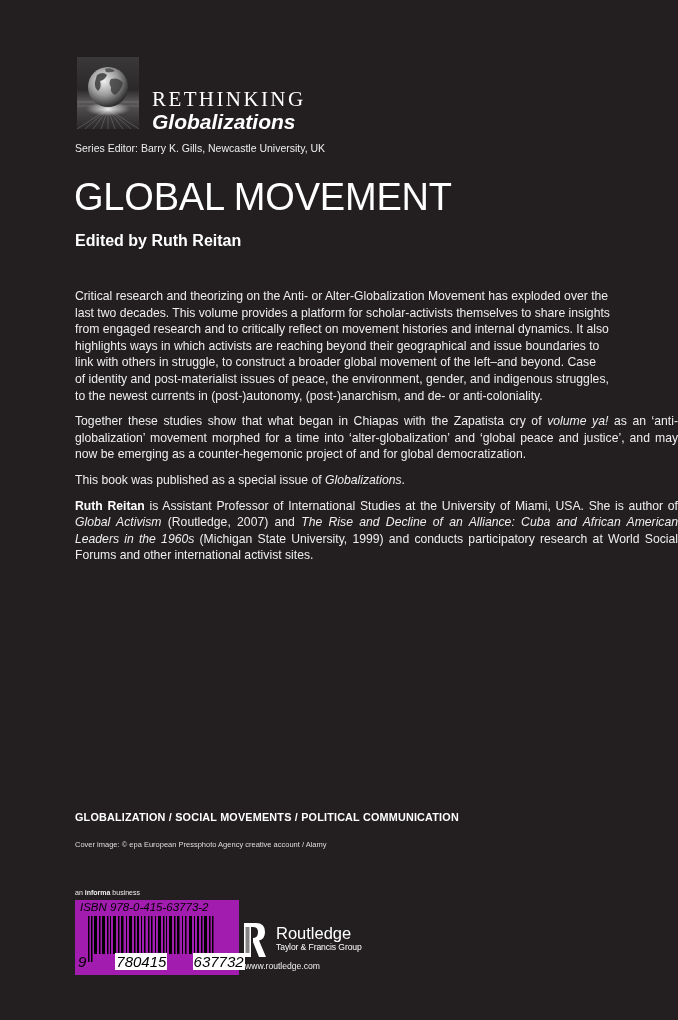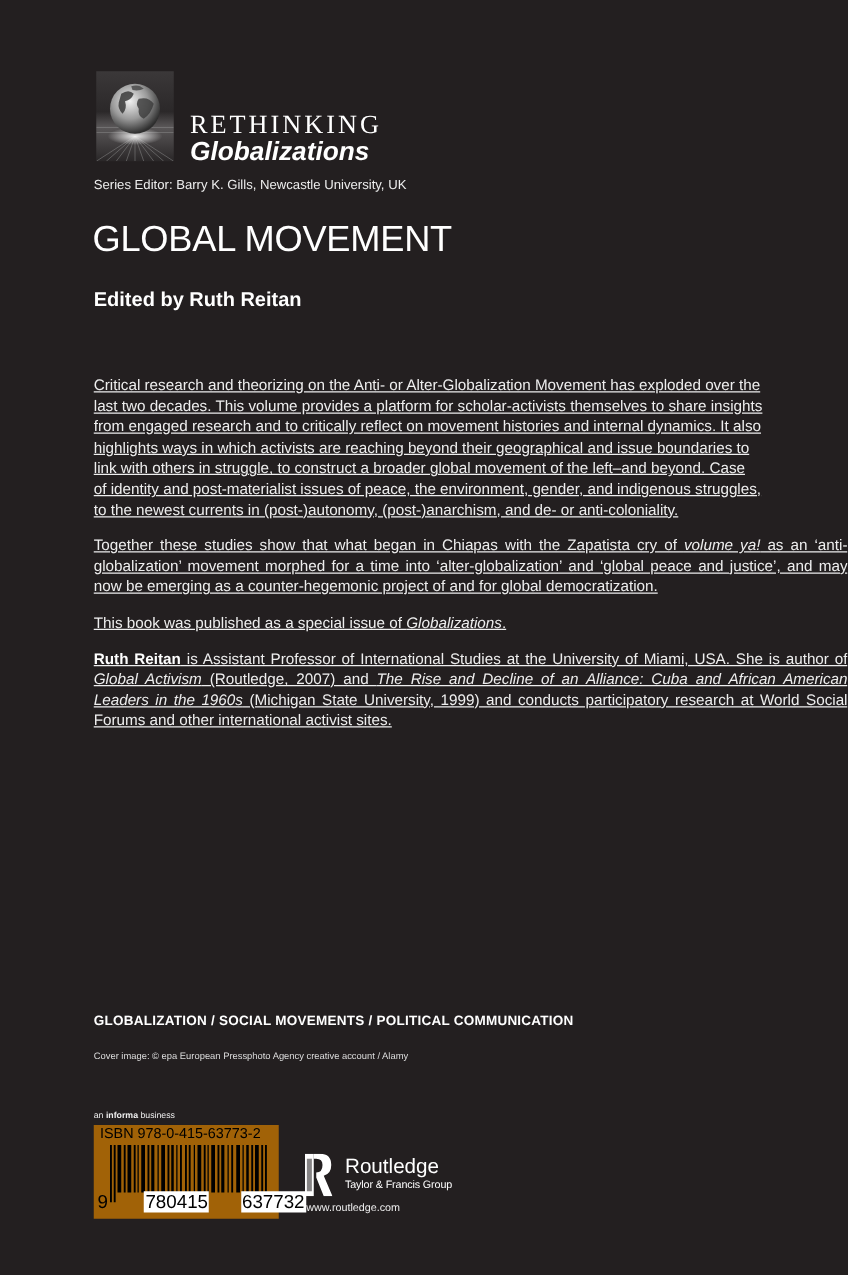--- a/index.html
+++ b/index.html
@@ -60,21 +60,21 @@
       font-family: "Liberation Sans", sans-serif;
       font-size: 10.5px;
       color: #eeeeee;
       white-space: nowrap;
     }
     .book-title {
       position: absolute;
       left: 74px;
       top: 176px;
       font-family: "Liberation Sans", sans-serif;
-      font-size: 29px;
+      font-size: 38px;
       font-weight: normal;
       color: #ffffff;
       letter-spacing: -0.2px;
       margin: 0;
       white-space: nowrap;
     }
     .editor-line {
       position: absolute;
       left: 75px;
       top: 232px;
@@ -88,24 +88,23 @@
       position: absolute;
       left: 75px;
       top: 288px;
       width: 603px;
       font-family: "Liberation Sans", sans-serif;
       font-size: 12.2px;
       line-height: 16.6px;
       color: #eeeeee;
     }
     .body-text p {
-      margin: 12px 0 9px 0;
+      margin: 0 0 9px 0;
       text-align: justify;
       text-align-last: left;
-      text-decoration: underline;
     }
     .body-text .nowrap-line { display: block; }
     .body-text em { font-style: italic; }
     .body-text strong { font-weight: bold; color: #ffffff; }
     .subjects {
       position: absolute;
       left: 75px;
       top: 811px;
       font-family: "Liberation Sans", sans-serif;
       font-size: 10.8px;
@@ -130,24 +129,25 @@
       font-family: "Liberation Sans", sans-serif;
       font-size: 7px;
       color: #eeeeee;
       white-space: nowrap;
     }
     .informa b { font-weight: bold; }
     .barcode-box {
       position: absolute;
       left: 75px;
       top: 900px;
-      width: 148px;
+      width: 164px;
       height: 75px;
-      background: #a16207;
+      background: #a21caf;
       color: #000;
+      font-style: italic;
     }
     .isbn-text {
       position: absolute;
       left: 5px;
       top: 1px;
       font-family: "Liberation Sans", sans-serif;
       font-size: 11.5px;
       color: #000;
       white-space: nowrap;
     }

